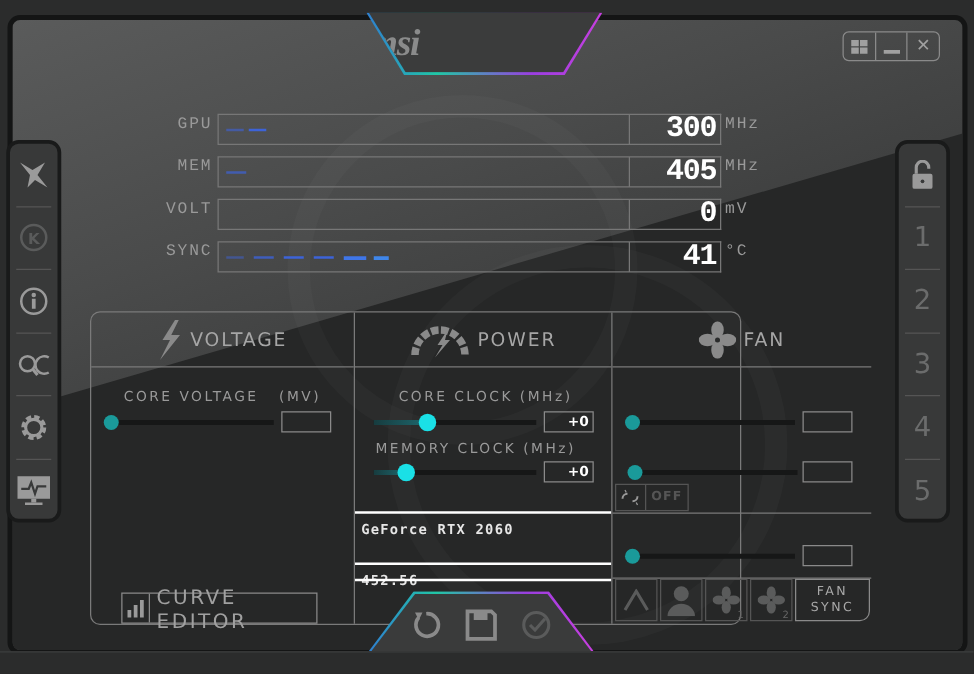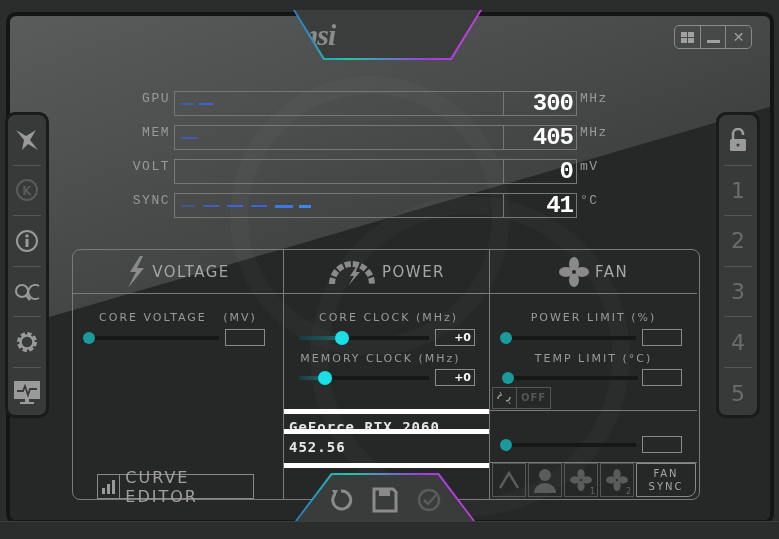--- a/index.html
+++ b/index.html
@@ -75,42 +75,42 @@
   .mon-val {
     width: 73px; height: 25px; border: 1px solid #777; border-left: none; text-align: right;
     font-size: 24px; font-weight: bold; color: #ffffff; padding-right: 3px; line-height: 24px;
     letter-spacing: -1px;
   }
   .mon-unit { font-size: 13px; letter-spacing: 1.5px; color: #9a9a9a; padding-left: 3px; }
   .dash { position: absolute; top: 11px; height: 2px; background: #3d63d8; }
 
   
   .panel {
-    position: absolute; left: 72px; top: 249px; width: 628px; height: 251px;
+    position: absolute; left: 72px; top: 249px; width: 521px; height: 251px;
     border: 1px solid #7a7a7a; border-radius: 8px; z-index: 3;
   }
   .col { position: absolute; top: 0; bottom: 0; }
   .col.v { left: 0; width: 210px; }
   .col.c { left: 210px; width: 206px; border-left: 1px solid #7a7a7a; }
   .col.f { left: 416px; width: 208px; border-left: 1px solid #7a7a7a; }
   .col-head {
     height: 44px; border-bottom: 1px solid #7a7a7a; display: flex; align-items: center;
     justify-content: center; gap: 6px; font-size: 15px; letter-spacing: 1.5px; color: #a6a6a6; cursor: pointer;
   }
   .ctl-label { font-size: 11px; letter-spacing: 2px; color: #9a9a9a; text-align: center; }
   .slider { position: absolute; height: 4px; background: #161717; cursor: pointer; }
   .knob { position: absolute; top: -4px; width: 12px; height: 12px; border-radius: 50%; background: #1a9a9a; }
   .knob.bright { background: #1ae0e6; top: -5px; width: 14px; height: 14px; }
   .fill { position: absolute; left: 0; top: 0; height: 4px; background: linear-gradient(90deg, #173c3f, #1e6a70); }
   .vbox {
     position: absolute; width: 40px; height: 17px; border: 1px solid #8a8a8a;
     color: #fff; font-size: 11px; font-weight: bold; text-align: right; padding-right: 3px; line-height: 15px;
   }
-  .info-line { position: absolute; left: 0; right: 0; height: 27px; border-top: 5px solid #ffffff;
-    font-size: 14px; font-weight: bold; color: #e6e6e6; font-family: "DejaVu Sans Mono", monospace; padding-left: 5px; line-height: 26px; letter-spacing: 1px; }
+  .info-line { position: absolute; left: 0; right: 0; height: 27px; border-top: 2px solid #ffffff;
+    font-size: 11px; font-weight: bold; color: #e6e6e6; font-family: "DejaVu Sans Mono", monospace; padding-left: 5px; line-height: 26px; letter-spacing: 1px; }
 
   .curve-btn {
     position: absolute; left: 24px; top: 224px; width: 157px; height: 25px; border: 1px solid #8a8a8a;
     display: flex; align-items: center; cursor: pointer;
   }
   .curve-btn .ic { width: 25px; height: 23px; border-right: 1px solid #8a8a8a; display: flex; align-items: flex-end; justify-content: center; gap: 2px; padding-bottom: 4px; }
   .curve-btn .ic span { width: 3px; background: #9a9a9a; }
   .curve-btn .lbl { font-size: 16px; letter-spacing: 2px; color: #a0a0a0; padding-left: 5px; }
 
   .fan-bottom { position: absolute; left: 2px; bottom: 2px; display: flex; gap: 2px; }
@@ -314,44 +314,42 @@
     <div class="vbox" style="left:151px;top:79px;">+0</div>
 
     <div class="ctl-label" style="position:absolute;top:102px;left:0;right:12px;">MEMORY CLOCK (MHz)</div>
     <div class="slider" style="left:15px;top:126px;width:130px;">
       <div class="fill" style="width:27px;"></div>
       <div class="knob bright" style="left:19px;"></div>
     </div>
     <div class="vbox" style="left:151px;top:119px;">+0</div>
 
     <div class="info-line" style="top:159px;">GeForce RTX 2060</div>
-    <div class="info-line" style="top:179px;">452.56</div>
+    <div class="info-line" style="top:200px;">452.56</div>
     <div class="info-line" style="top:213px;height:1px;"></div>
   </div>
 
   <div class="col f">
     <div class="col-head">
       <svg width="30" height="30" viewBox="0 0 30 30">
           <g fill="#8a8a8a">
             <ellipse cx="15" cy="7" rx="5" ry="7"></ellipse>
             <ellipse cx="23" cy="15" rx="7" ry="5"></ellipse>
             <ellipse cx="15" cy="23" rx="5" ry="7"></ellipse>
             <ellipse cx="7" cy="15" rx="7" ry="5"></ellipse>
           </g>
           <circle cx="15" cy="15" r="2" fill="#2a2b2b"></circle>
         </svg>
       <span>FAN</span>
     </div>
-    <div class="ctl-label" style="position:absolute;top:61px;left:0;right:0;">POWER LIMIT (%)</div>
     <div class="slider" style="left:12px;top:86px;width:134px;">
       <div class="knob" style="left:-2px;"></div>
     </div>
     <div class="vbox" style="left:152px;top:79px;"></div>
 
-    <div class="ctl-label" style="position:absolute;top:102px;left:0;right:0;">TEMP LIMIT (°C)</div>
     <div class="slider" style="left:14px;top:126px;width:134px;">
       <div class="knob" style="left:-2px;"></div>
     </div>
     <div class="vbox" style="left:152px;top:119px;"></div>
 
     <div class="link-off">
       <div class="a">
           <svg width="18" height="14" viewBox="0 0 18 14">
             <path d="M2 8 A4 4 0 0 1 6 4 M10 10 A4 4 0 0 0 14 6" fill="none" stroke="#9a9a9a" stroke-width="1.6"></path>
             <line x1="4" y1="1" x2="5" y2="3" stroke="#9a9a9a"></line>

